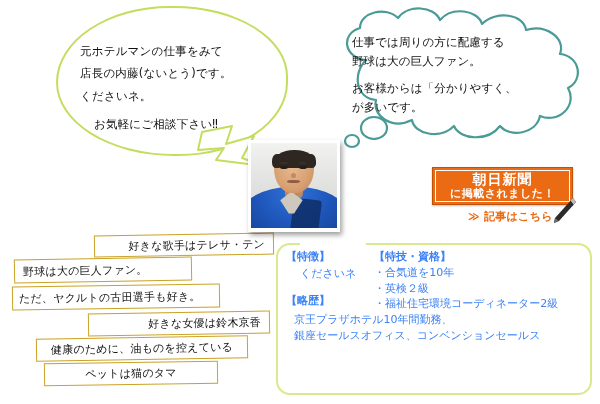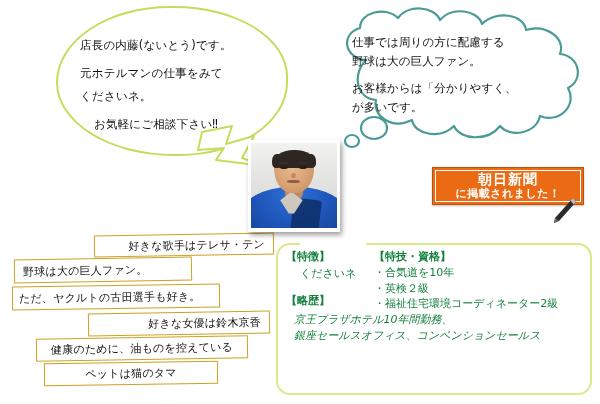--- a/index.html
+++ b/index.html
@@ -109,21 +109,21 @@
   .ph-eye.l{left:34%;}
   .ph-eye.r{left:56%;}
   .ph-brow{position:absolute;width:11%;height:2.6%;background:#3a2f26;border-radius:50%;top:22.5%;}
   .ph-brow.l{left:33%;transform:rotate(-5deg);}
   .ph-brow.r{left:55%;transform:rotate(5deg);}
   .ph-mouth{position:absolute;left:42%;top:44%;width:15%;height:3%;background:#8e5c45;border-radius:50%;}
   .ph-nose{position:absolute;left:47%;top:35%;width:5%;height:6%;background:rgba(150,95,60,.45);border-radius:50%;}
 
   
   .news{
-    position:absolute;left:432px;top:167px;width:152px;height:38px;z-index:7;
+    position:absolute;left:432px;top:167px;width:141px;height:38px;z-index:7;
     background:#ea6b14;
     border:1px solid #bf5209;
     box-shadow:0 1px 2px rgba(0,0,0,.25);
     box-sizing:border-box;
   }
   .news-in{
     position:absolute;inset:2px;border:1px solid #ffffff;box-sizing:border-box;
     display:flex;flex-direction:column;align-items:center;justify-content:center;
   }
   .news-t1{color:#ffffff;font-size:14px;font-weight:bold;line-height:1.05;letter-spacing:1px;}
@@ -151,44 +151,44 @@
   .panel{
     position:absolute;left:276px;top:243px;width:316px;height:152px;z-index:4;
     border:2px solid #d9ea8c;
     border-radius:14px;
     background:#ffffff;
     box-sizing:border-box;
   }
   .panel-notch{
     position:absolute;left:300px;top:238px;width:66px;height:10px;background:#ffffff;z-index:5;
   }
-  .panel-body{position:absolute;left:286px;top:250px;width:306px;z-index:6;color:#15803d;}
+  .panel-body{position:absolute;left:286px;top:250px;width:306px;z-index:6;color:#3b82f6;}
   .row-heads{display:flex;font-size:11px;font-weight:bold;line-height:1.35;}
   .row-heads .h1{width:88px;}
   .p-feature{font-size:11px;line-height:1.45;padding-left:14px;margin-top:1px;}
   .skills{position:absolute;left:88px;top:15px;font-size:11px;line-height:1.42;}
   .skills .li{white-space:nowrap;}
   .h-hist{font-size:11px;font-weight:bold;line-height:1.35;margin-top:12px;}
-  .hist{font-size:11px;line-height:1.45;padding-left:8px;margin-top:3px;font-style:italic;}
+  .hist{font-size:11px;line-height:1.45;padding-left:8px;margin-top:3px;}
   .hist .ln{white-space:nowrap;display:block;}
 </style>
 </head>
 <body>
 
 <div id="stage">
 
   <div class="bubble-left"></div>
 
   <svg class="bubble-left-tail" viewBox="0 0 80 60">
     <path d="M6 12 L36 6 L30 24 L58 16 L46 38 L68 46 L20 40 L28 28 L2 30 Z" fill="#ffffff" stroke="#c3de5e" stroke-width="2" stroke-linejoin="round"></path>
   </svg>
 
   <div class="bubble-left-text">
+    <span class="ln sp">元ホテルマンの仕事をみて</span>
     <span class="ln">店長の内藤(ないとう)です。</span>
-    <span class="ln sp">元ホテルマンの仕事をみて</span>
     <span class="ln">くださいネ。</span>
     <span class="ln indent sp">お気軽にご相談下さい‼</span>
   </div>
 
   <svg class="bubble-right" viewBox="0 0 268 150">
     <g fill="#ffffff" stroke="#4a9a96" stroke-width="2.2" stroke-linejoin="round" stroke-linecap="round">
       <path d="M36 58
                C 14 56 10 32 30 26
                C 30 10 56 4 68 16
                C 78 2 104 4 110 18
@@ -236,20 +236,21 @@
       <div class="ph-mouth"></div>
     </div>
   </div>
 
   <div class="news">
     <div class="news-in">
       <div class="news-t1">朝日新聞</div>
       <div class="news-t2">に掲載されました！</div>
     </div>
   </div>
+  <div class="news-link">≫ 記事はこちら</div>
   <svg class="news-pen" viewBox="0 0 30 30">
     <path d="M25 2 L28 6 L11 25 L6 27 L7 22 Z" fill="#2b2b2b"></path>
     <path d="M7 22 L11 25 L6 27 Z" fill="#6d6d6d"></path>
     <path d="M25 2 L28 6 L25.5 8.5 L22.5 4.5 Z" fill="#bdbdbd"></path>
   </svg>
 
   <div class="notes">
     <div class="note" style="left:94px;top:2px;width:180px;height:22px;transform:rotate(-0.9deg);padding:0 8px;justify-content:flex-end;">
       <span>好きな歌手はテレサ・テン</span>
     </div>

